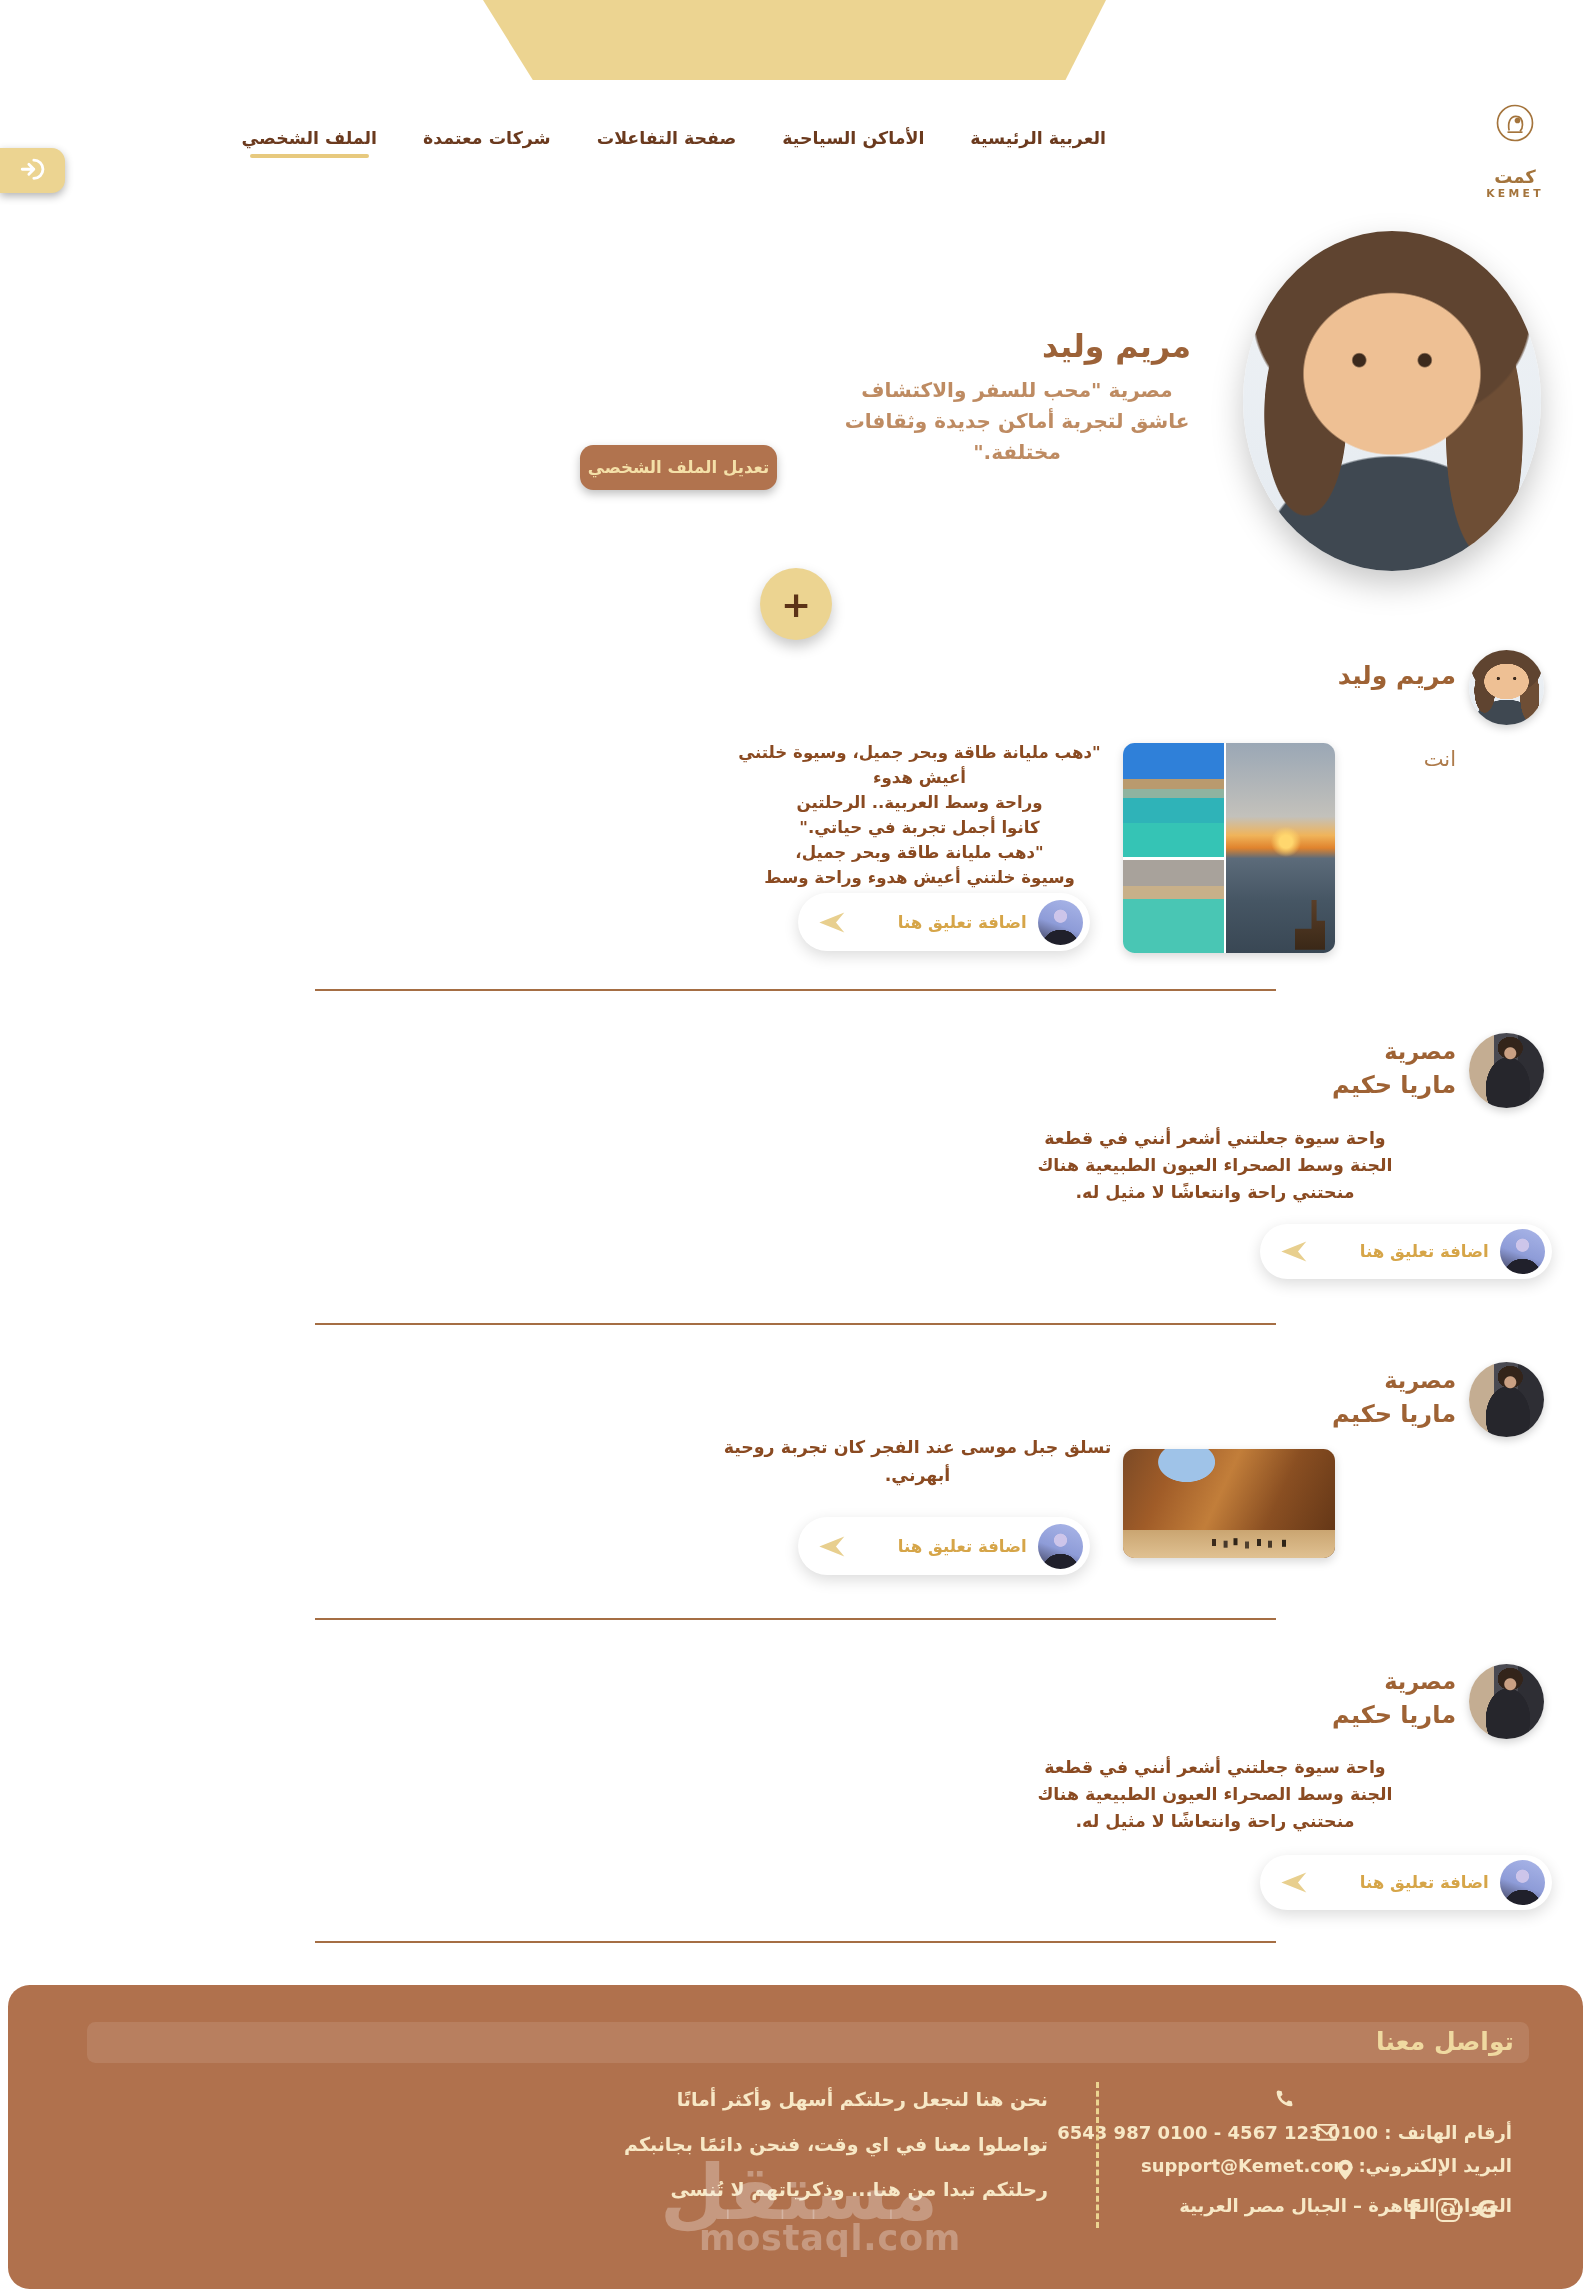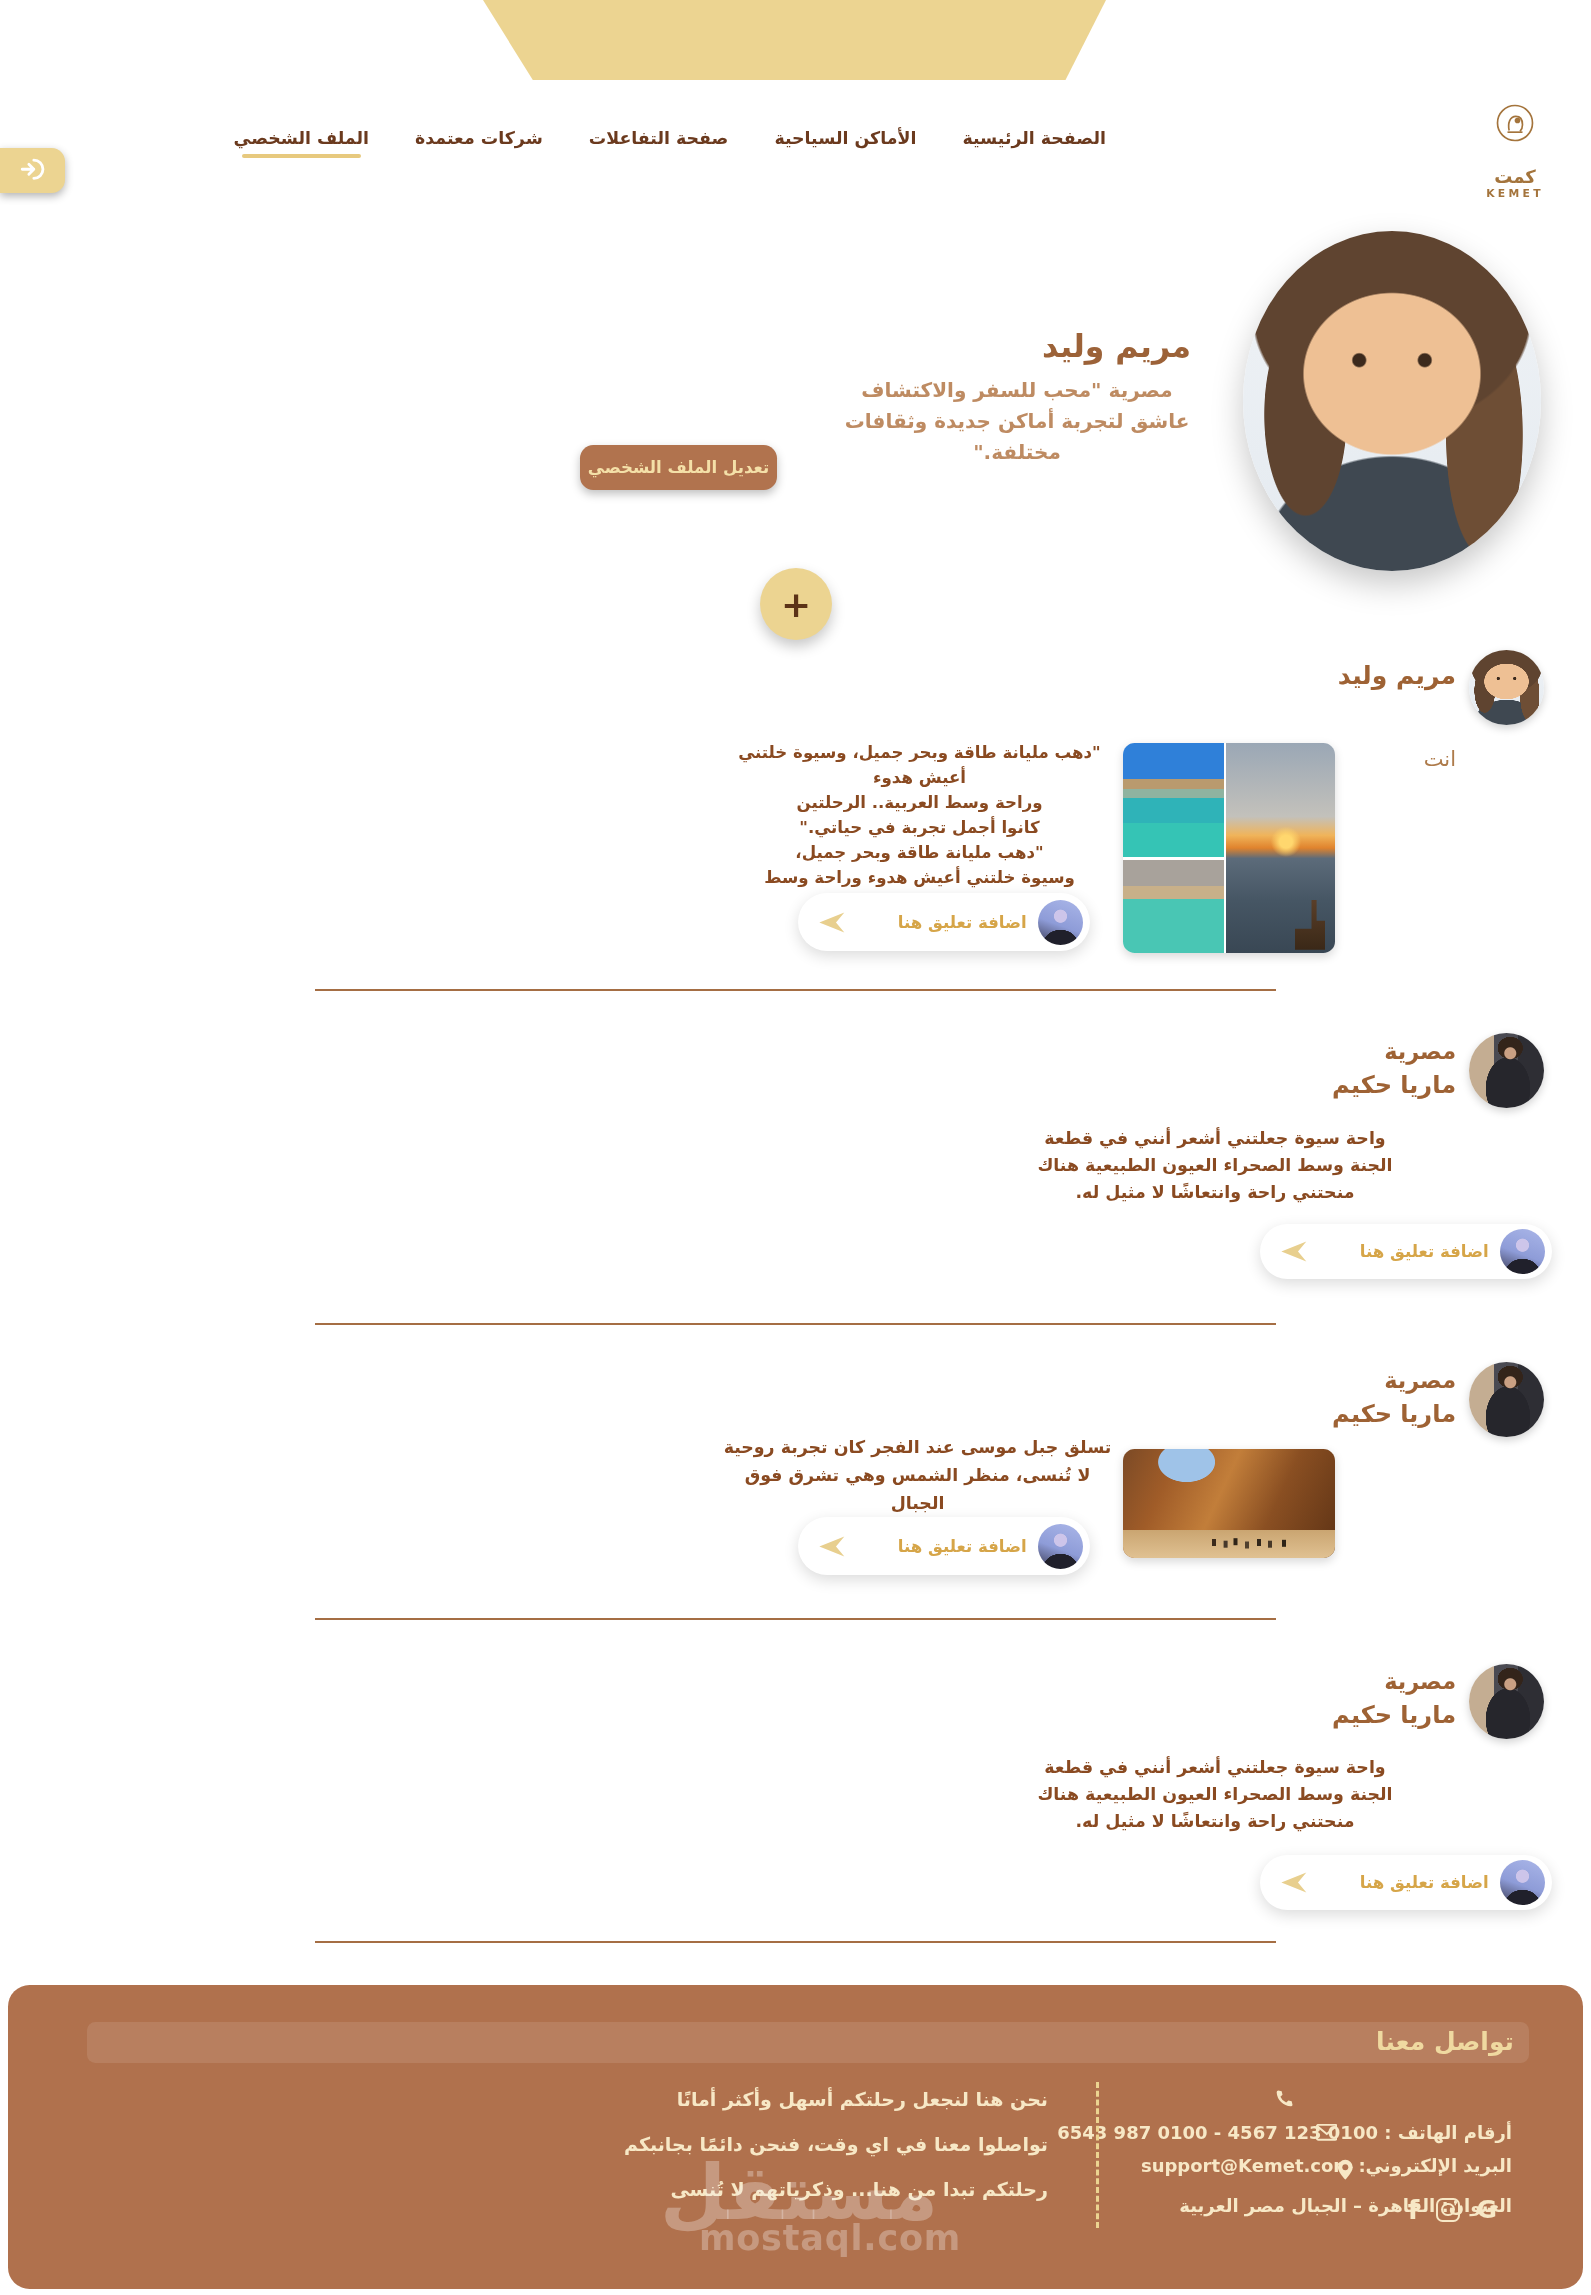--- a/index.html
+++ b/index.html
@@ -116,21 +116,21 @@
 <div class="abs side-btn">
   <span>
     <svg width="30" height="26.5" viewBox="0 0 36 32">
       <path d="M19 5 a11 11 0 1 1 0 22" stroke="#ffffff" stroke-width="3.4" fill="none" stroke-linecap="round"></path>
       <path d="M5 16 h14 M13 10 l6 6 -6 6" stroke="#ffffff" stroke-width="3.4" fill="none" stroke-linecap="round" stroke-linejoin="round"></path>
     </svg>
   </span>
 </div>
 
 <nav class="abs navbar">
-  <div class="nav-item">الصفحة الرئيسية</div>
+  <div class="nav-item">العربية الرئيسية</div>
   <div class="nav-item">الأماكن السياحية</div>
   <div class="nav-item">صفحة التفاعلات</div>
   <div class="nav-item">شركات معتمدة</div>
   <div class="nav-item active">الملف الشخصي</div>
 </nav>
 
 <div class="abs logo">
   <span>
     <svg width="40" height="40" viewBox="0 0 48 48">
       <circle cx="24" cy="24" r="21" stroke="#A4743C" stroke-width="2" fill="none"></circle>
@@ -199,21 +199,20 @@
       </svg>
   </div>
 </div>
 <div class="abs divider" style="top:1323px;"></div>
 
 <div class="abs post-avatar avatar-maria" style="left:1469px;top:1362px;"></div>
 <div class="abs rtl post-author" style="right:135px;top:1367px;font-size:22.4px;">مصرية</div>
 <div class="abs rtl post-author" style="right:135px;top:1400px;font-size:24px;">ماريا حكيم</div>
 <div class="abs rtl post-text" style="right:479px;top:1433px;width:389px;font-size:17.4px;line-height:28px;">
   <span>تسلق جبل موسى عند الفجر كان تجربة روحية</span>
-  <span>لا تُنسى، منظر الشمس وهي تشرق فوق الجبال</span>
   <span>أبهرني.</span>
 </div>
 <div class="img-canyon"></div>
 <div class="abs pill" style="left:798px;top:1517px;width:292px;height:58px;">
   <div class="pill-avatar avatar-user"></div>
   <div class="pill-text">اضافة تعليق هنا</div>
   <div class="pill-send">
     <svg width="30" height="25" viewBox="0 0 36 30">
         <polygon points="34,3 4,15 34,27 24,15" fill="#E8CF8E"></polygon>
       </svg>

